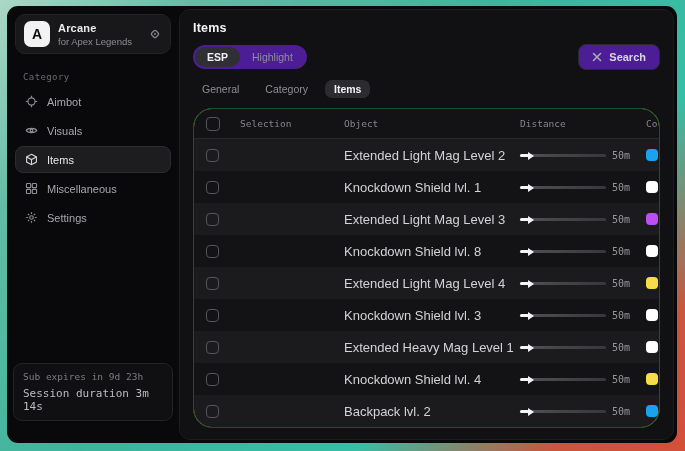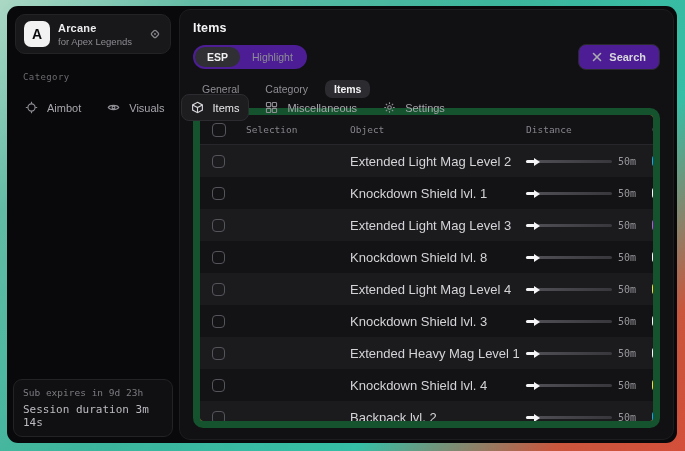--- a/index.html
+++ b/index.html
@@ -20,46 +20,46 @@
     padding:6px 8px; display:flex; align-items:center; gap:8px; margin:2px;
   }
   .logo { width:26px; height:26px; background:#f2f2f2; color:#0b0b0d; border-radius:7px;
     display:flex; align-items:center; justify-content:center; font-weight:bold; font-size:14px; }
   .app-meta { flex:1; min-width:0; }
   .app-name { color:#ececee; font-size:11px; font-weight:bold; letter-spacing:.2px; }
   .app-sub { color:#8d8d93; font-size:9.5px; margin-top:2px; }
   .badge-ic { color:#86868c; display:flex; }
   .cat-label { font-family:"DejaVu Sans Mono", monospace; font-size:9px; color:#6b6b71;
     letter-spacing:.4px; margin:16px 0 6px 10px; }
-  .nav { display:flex; flex-direction:row; gap:2px;margin-top:6px; }
+  .nav { display:flex; flex-direction:column; gap:2px; }
   .nav-item { display:flex; align-items:center; gap:9px; padding:6px 9px; margin:0 2px;
     border-radius:8px; color:#a7a7ad; font-size:11px; border:1px solid transparent; cursor:default; }
   .nav-item .ic { display:flex; color:#8f8f95; }
   .nav-item.active { background:#1d1d20; border-color:#2c2c30; color:#e9e9eb; }
   .nav-item.active .ic { color:#d6d6da; }
-  .sb-footer { margin-top:auto; margin-bottom:0; border:1px solid #232327; background:#101012;
+  .sb-footer { margin-top:auto; margin-bottom:16px; border:1px solid #232327; background:#101012;
     border-radius:9px; padding:7px 9px; font-family:"DejaVu Sans Mono", monospace; }
   .sbf-1 { font-size:9.5px; color:#7c7c82; }
   .sbf-2 { font-size:11px; color:#bcbcc2; margin-top:5px; }
   
   .main { flex:1; margin:3px 3px 3px 0; background:#111113; border:1px solid #1d1d20;
     border-radius:11px; padding:11px 13px; display:flex; flex-direction:column; min-width:0; }
   .main-title { color:#f4f4f5; font-size:12.5px; font-weight:bold; letter-spacing:.2px; }
   .mode-row { display:flex; align-items:center; justify-content:space-between; margin-top:9px; }
   .seg { display:flex; align-items:center; background:#4c1d95; border-radius:999px; padding:2px; }
   .seg-btn { font-size:10.5px; padding:4px 12px; border-radius:999px; color:#8e8e94; border:none; background:transparent; }
   .seg-btn.active { background:#2f2f34; color:#f0f0f2; font-weight:bold; }
   .search-btn { display:flex; align-items:center; gap:7px; background:#4c1d95; border:1px solid #2a2a2e;
     border-radius:8px; padding:6px 13px; color:#d8d8dc; font-size:11px; font-weight:bold; }
   .search-btn .ic { display:flex; color:#aaaab0; }
   .view-tabs { display:flex; align-items:center; gap:8px; margin-top:10px; }
   .view-tab { font-size:10.5px; color:#8e8e94; padding:3px 9px; border-radius:7px; background:transparent; border:none; }
   .view-tab.active { background:#2b2b30; color:#f2f2f4; font-weight:bold; }
   
-  .table { margin-top:10px; border:7px solid #14532d; border-radius:10px; overflow:hidden; background:#fde047; }
+  .table { margin-top:10px; border:1px solid #14532d; border-radius:19px; overflow:hidden; background:#fde047; }
   .tr { display:grid; grid-template-columns:34px 104px 176px 92px 34px 1fr;
     align-items:center; padding:0 12px; height:32px; }
   .tr.head { height:30px; border-bottom:1px solid #27272b; background:#131316;
     font-family:"DejaVu Sans Mono", monospace; font-size:9.5px; color:#85858b; }
   .tr.odd { background:#1b1b1e; }
   .tr.even { background:#131315; }
   .cbx { width:13px; height:13px; border:1.5px solid #54545b; border-radius:4px; background:transparent; }
   .obj { color:#d4d4d8; font-size:13px; white-space:nowrap; overflow:hidden; }
   .slider { position:relative; width:86px; height:3px; background:linear-gradient(to right,#515157,#37373c);
     border-radius:2px; align-self:center; margin-top:1px; }

